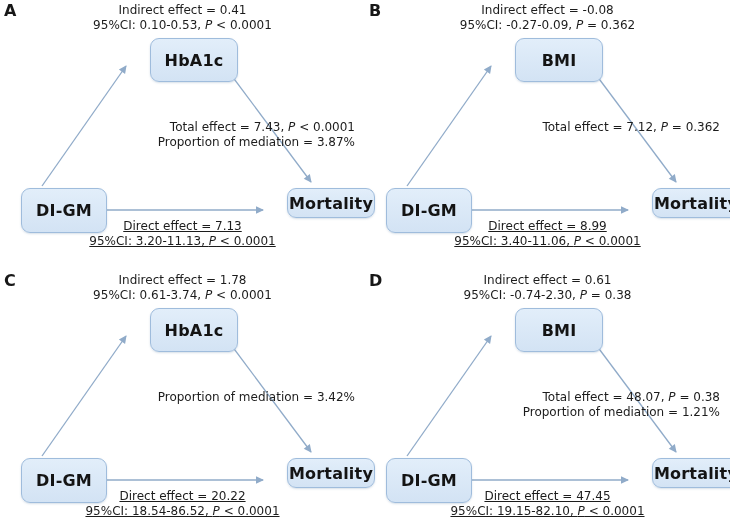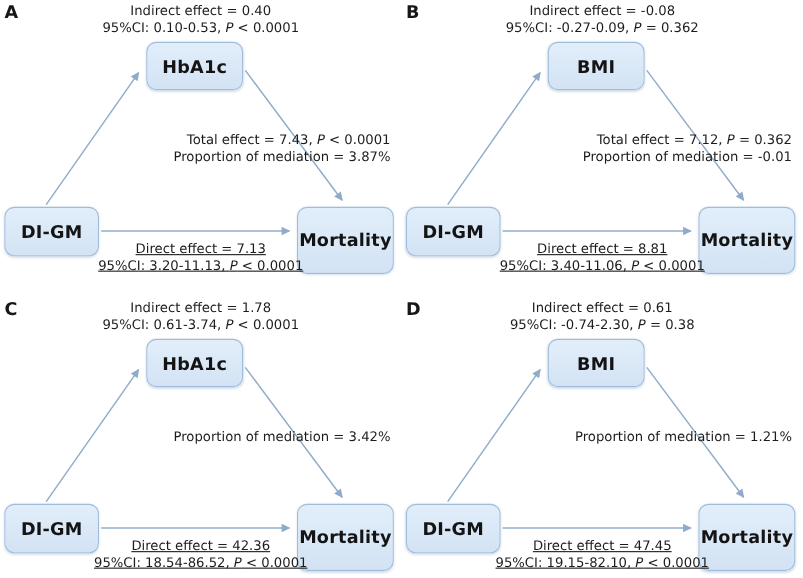--- a/index.html
+++ b/index.html
@@ -42,24 +42,25 @@
   .stat i { font-style: italic; }
   .node {
     position: absolute;
     background: linear-gradient(180deg, #e2eefa 0%, #d3e3f4 100%);
     border: 1.4px solid var(--boxBorder);
     border-radius: 9px;
     box-shadow: 0 1px 2px rgba(120,150,180,0.30);
     display: flex; align-items: center; justify-content: center;
     font-weight: bold; font-size: 16px; color: #141414;
     letter-spacing: 0.2px;
+    margin-left: 17px;
   }
   .node.mediator { left: 133px; top: 38px;  width: 88px; height: 44px; }
   .node.exposure { left: 4px;   top: 188px; width: 86px; height: 45px; }
-  .node.outcome  { left: 270px; top: 188px; width: 88px; height: 61px; }
+  .node.outcome  { left: 270px; top: 188px; width: 88px; height: 30px; }
   svg.arrows {
     position: absolute; left: 0; top: 0;
     width: 365px; height: 262px; overflow: visible;
   }
   svg.arrows line { stroke: var(--arrow); stroke-width: 1.3; fill: none; }
   #arrowhead path { fill: var(--arrow); }
   #svg-defs { position: absolute; width: 0; height: 0; }
 </style>
 </head>
 <body>
@@ -76,21 +77,21 @@
 
   <div class="panel" id="panel-a">
     <div class="content">
       <div class="letter">A</div>
       <svg class="arrows" viewBox="0 0 365 262">
         <line x1="42" y1="186" x2="126" y2="66" marker-end="url(#arrowhead)"></line>
         <line x1="223" y1="64" x2="311" y2="182" marker-end="url(#arrowhead)"></line>
         <line x1="92" y1="210" x2="263" y2="210" marker-end="url(#arrowhead)"></line>
       </svg>
       <div class="stat indirect">
-        <div>Indirect effect = 0.40</div>
+        <div>Indirect effect = 0.41</div>
         <div>95%CI: 0.10-0.53, <i>P</i> &lt; 0.0001</div>
       </div>
       <div class="node mediator">HbA1c</div>
       <div class="stat total">
         <div>Total effect = 7.43, <i>P</i> &lt; 0.0001</div>
         <div>Proportion of mediation = 3.87%</div>
       </div>
       <div class="node exposure">DI-GM</div>
       <div class="node outcome">Mortality</div>
       <div class="stat direct">
@@ -108,26 +109,25 @@
         <line x1="223" y1="64" x2="311" y2="182" marker-end="url(#arrowhead)"></line>
         <line x1="92" y1="210" x2="263" y2="210" marker-end="url(#arrowhead)"></line>
       </svg>
       <div class="stat indirect">
         <div>Indirect effect = -0.08</div>
         <div>95%CI: -0.27-0.09, <i>P</i> = 0.362</div>
       </div>
       <div class="node mediator">BMI</div>
       <div class="stat total">
         <div>Total effect = 7.12, <i>P</i> = 0.362</div>
-        <div>Proportion of mediation = -0.01</div>
       </div>
       <div class="node exposure">DI-GM</div>
       <div class="node outcome">Mortality</div>
       <div class="stat direct">
-        <div>Direct effect = 8.81</div>
+        <div>Direct effect = 8.99</div>
         <div>95%CI: 3.40-11.06, <i>P</i> &lt; 0.0001</div>
       </div>
     </div>
   </div>
 
   <div class="panel lower" id="panel-c">
     <div class="content">
       <div class="letter">C</div>
       <svg class="arrows" viewBox="0 0 365 262">
         <line x1="42" y1="186" x2="126" y2="66" marker-end="url(#arrowhead)"></line>
@@ -138,40 +138,41 @@
         <div>Indirect effect = 1.78</div>
         <div>95%CI: 0.61-3.74, <i>P</i> &lt; 0.0001</div>
       </div>
       <div class="node mediator">HbA1c</div>
       <div class="stat total">
         <div>Proportion of mediation = 3.42%</div>
       </div>
       <div class="node exposure">DI-GM</div>
       <div class="node outcome">Mortality</div>
       <div class="stat direct">
-        <div>Direct effect = 42.36</div>
+        <div>Direct effect = 20.22</div>
         <div>95%CI: 18.54-86.52, <i>P</i> &lt; 0.0001</div>
       </div>
     </div>
   </div>
 
   <div class="panel lower" id="panel-d">
     <div class="content">
       <div class="letter">D</div>
       <svg class="arrows" viewBox="0 0 365 262">
         <line x1="42" y1="186" x2="126" y2="66" marker-end="url(#arrowhead)"></line>
         <line x1="223" y1="64" x2="311" y2="182" marker-end="url(#arrowhead)"></line>
         <line x1="92" y1="210" x2="263" y2="210" marker-end="url(#arrowhead)"></line>
       </svg>
       <div class="stat indirect">
         <div>Indirect effect = 0.61</div>
         <div>95%CI: -0.74-2.30, <i>P</i> = 0.38</div>
       </div>
       <div class="node mediator">BMI</div>
       <div class="stat total">
+        <div>Total effect = 48.07, <i>P</i> = 0.38</div>
         <div>Proportion of mediation = 1.21%</div>
       </div>
       <div class="node exposure">DI-GM</div>
       <div class="node outcome">Mortality</div>
       <div class="stat direct">
         <div>Direct effect = 47.45</div>
         <div>95%CI: 19.15-82.10, <i>P</i> &lt; 0.0001</div>
       </div>
     </div>
   </div>

